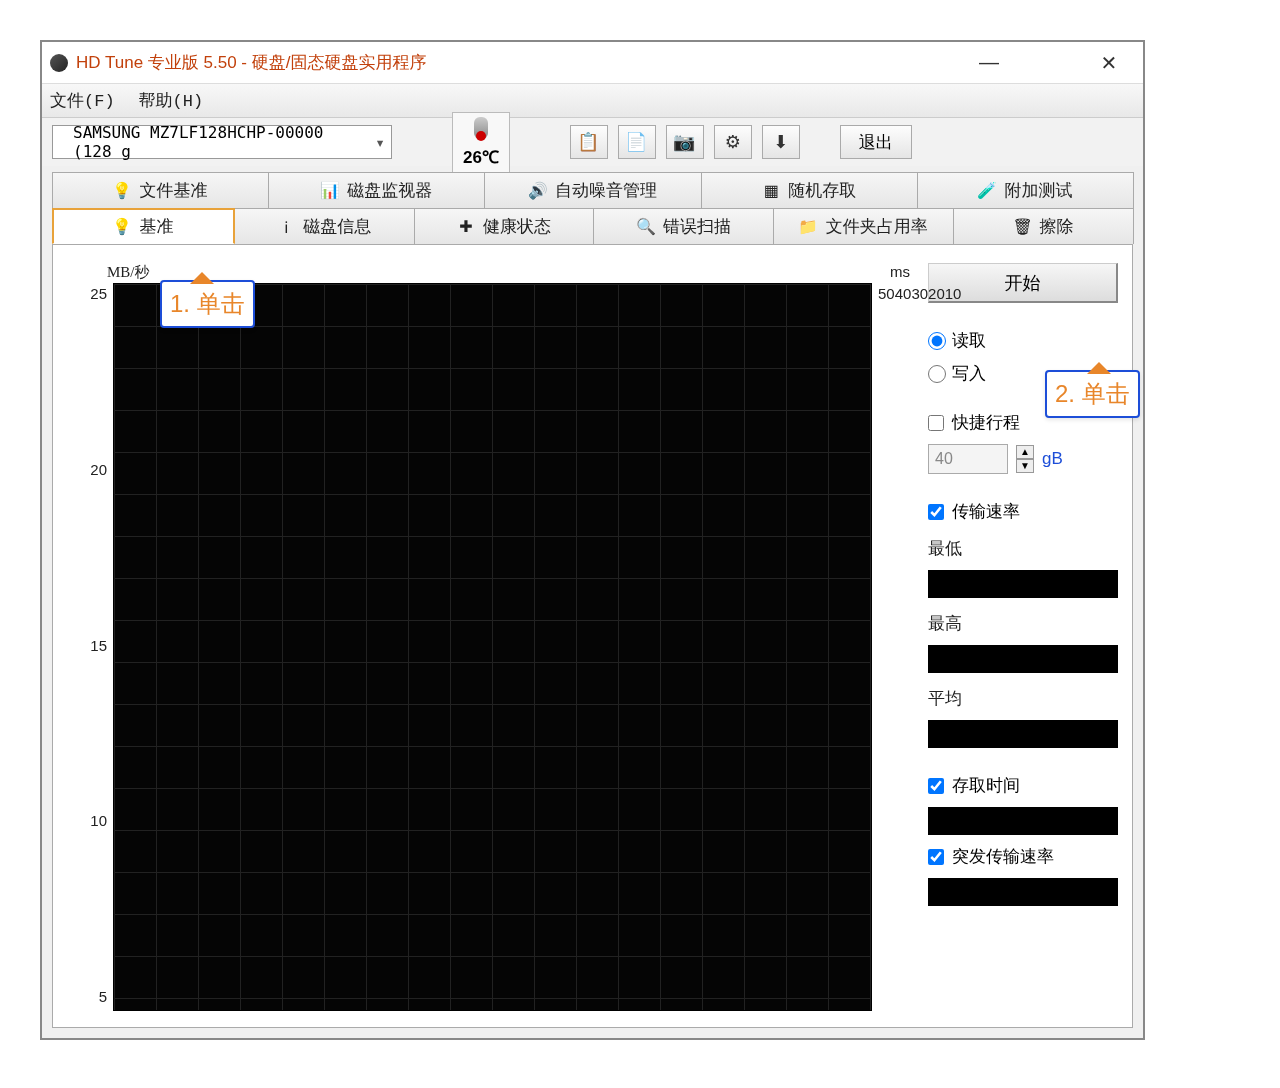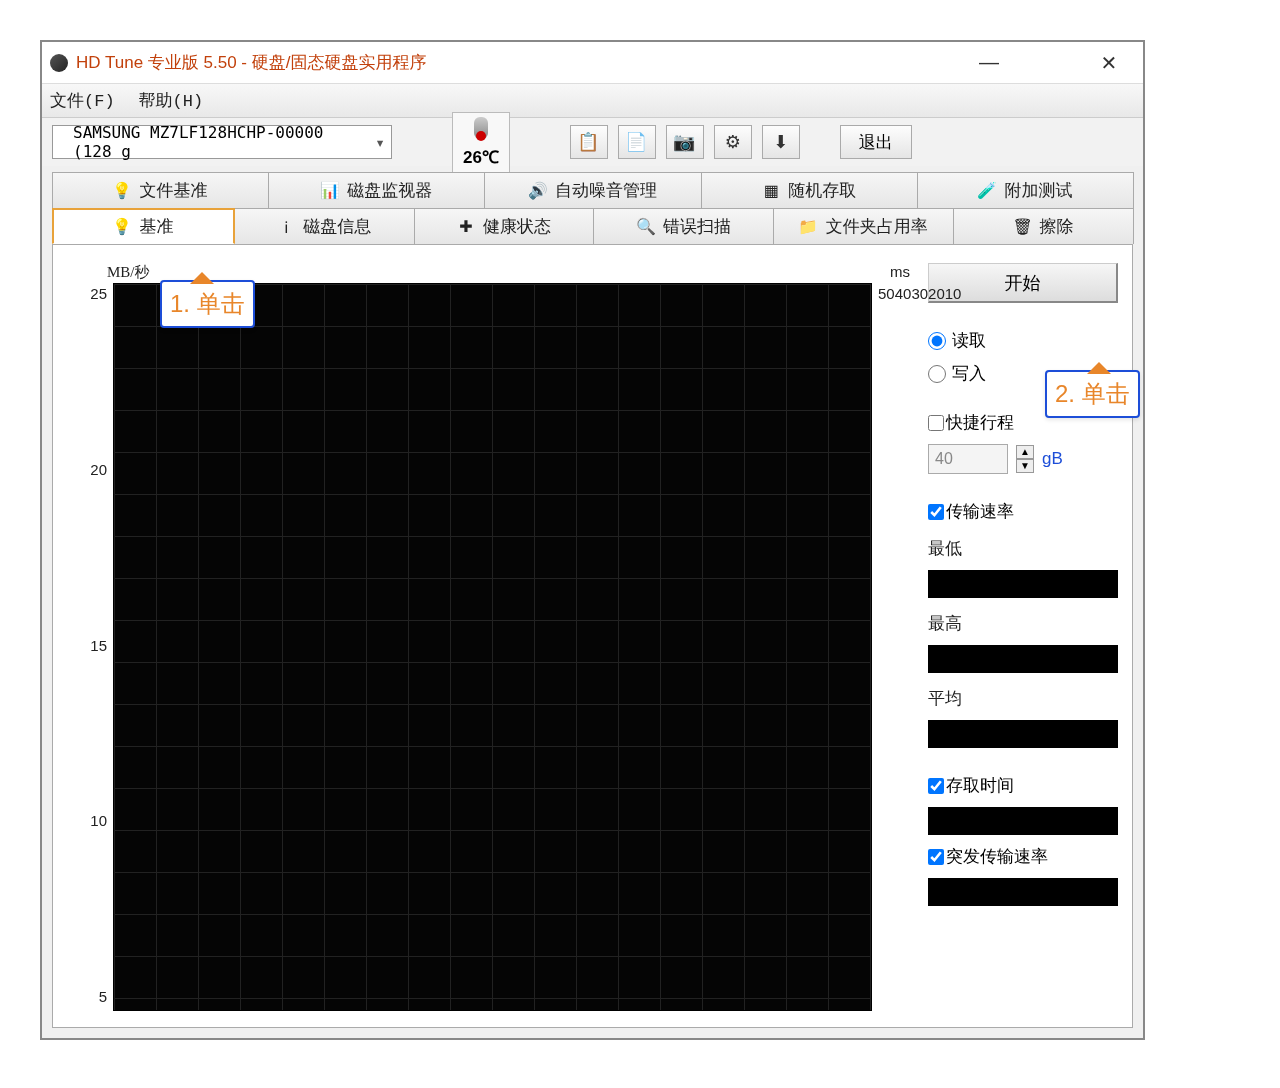--- a/index.html
+++ b/index.html
@@ -116,21 +116,21 @@
 }
 .yaxis-right{width:42px;display:flex;flex-direction:row;justify-content:space-between;align-items:flex-start;padding:28px 0 10px 6px;font-size:15px;color:#222;position:relative;}
 .yaxis-right .unit{position:absolute;top:6px;right:4px;font-size:15px;}
 .side-panel{width:190px;display:flex;flex-direction:column;gap:10px;padding-top:6px;}
 .start-btn{
   height:40px;border:1px solid #888;background:linear-gradient(#f6f6f6,#ddd);font-size:18px;cursor:pointer;
   border-top:1px solid #ccc;border-left:1px solid #ccc;border-right:2px solid #888;border-bottom:2px solid #888;
 }
 .radio-row{display:flex;align-items:center;gap:6px;font-size:17px;}
 .radio-row input{width:18px;height:18px;}
-.chk-row{display:flex;align-items:center;gap:2px;font-size:17px;}
+.chk-row{display:flex;align-items:center;gap:8px;font-size:17px;}
 .chk-row input{width:16px;height:16px;}
 .spin-row{display:flex;align-items:center;gap:8px;}
 .spin-input{width:80px;height:30px;border:1px solid #aaa;background:#f4f4f4;color:#888;padding:0 6px;font-size:16px;}
 .spin-btns{display:flex;flex-direction:column;}
 .spin-btns div{width:18px;height:14px;border:1px solid #999;background:#eee;font-size:10px;line-height:12px;text-align:center;cursor:pointer;}
 .spin-unit{font-size:17px;color:#1d4ed8;}
 .stat-label{font-size:17px;color:#222;margin-top:4px;}
 .stat-value{height:28px;background:#000;width:100%;}
 .callout{
   position:absolute;background:#fff;border:2px solid #1d4ed8;color:#e8862a;

